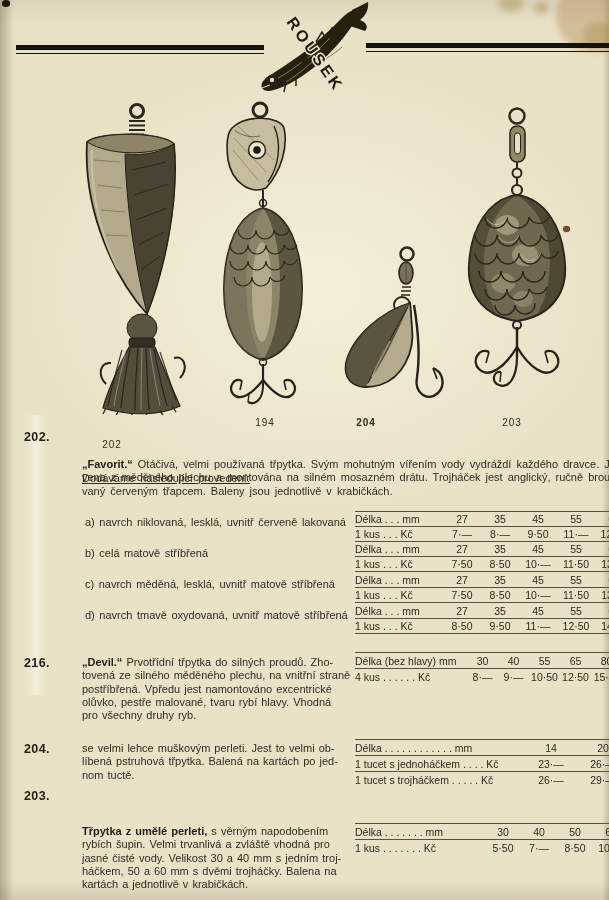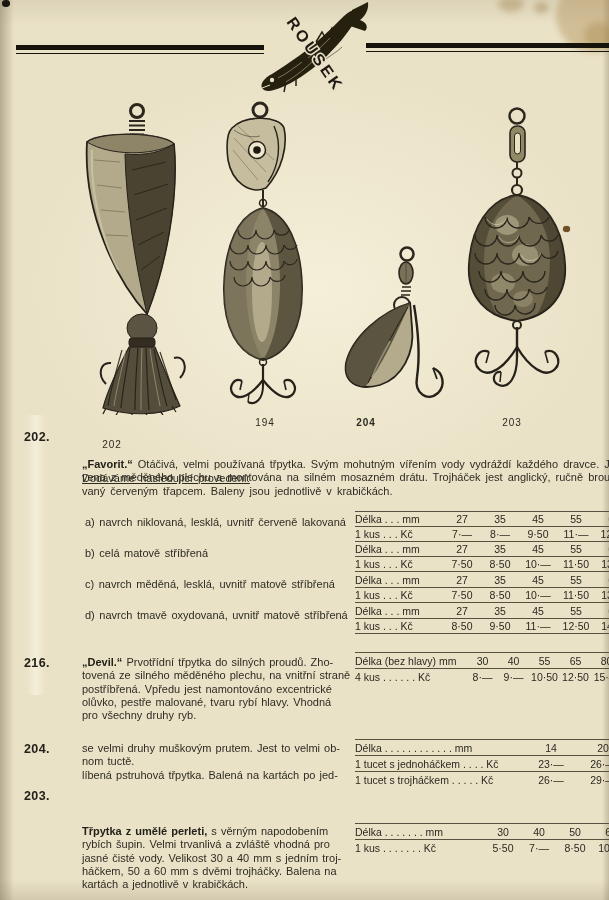--- a/index.html
+++ b/index.html
@@ -335,23 +335,23 @@
       <span class="tv w31">8·—</span>
       <span class="tv w31">9·—</span>
       <span class="tv w31">10·50</span>
       <span class="tv w31">12·50</span>
       <span class="tv w31">15·—</span>
     </div>
   </div>
 
   <div class="sec-num" style="top:742px;">204.</div>
   <div class="tx narrow" style="top:742px;">
-    <div>se velmi druhy muškovým prutem. Jest to velmi ob-</div>
+    <div>se velmi lehce muškovým perleti. Jest to velmi ob-</div>
+    <div>líbená pstruhová třpytka. Balená na kartách po jed-</div>
     <div>nom tuctě.</div>
-    <div>líbená pstruhová třpytka. Balená na kartách po jed-</div>
   </div>
   <div class="ptable h15" style="top:739px;">
     <div class="trow topline">
       <span class="tlabel lab170">Délka . . . . . . . . . . . . mm</span>
       <span class="tv w52">14</span>
       <span class="tv w52">20</span>
     </div>
     <div class="trow">
       <span class="tlabel lab170">1 tucet s jednoháčkem . . . . Kč</span>
       <span class="tv w52">23·—</span>

